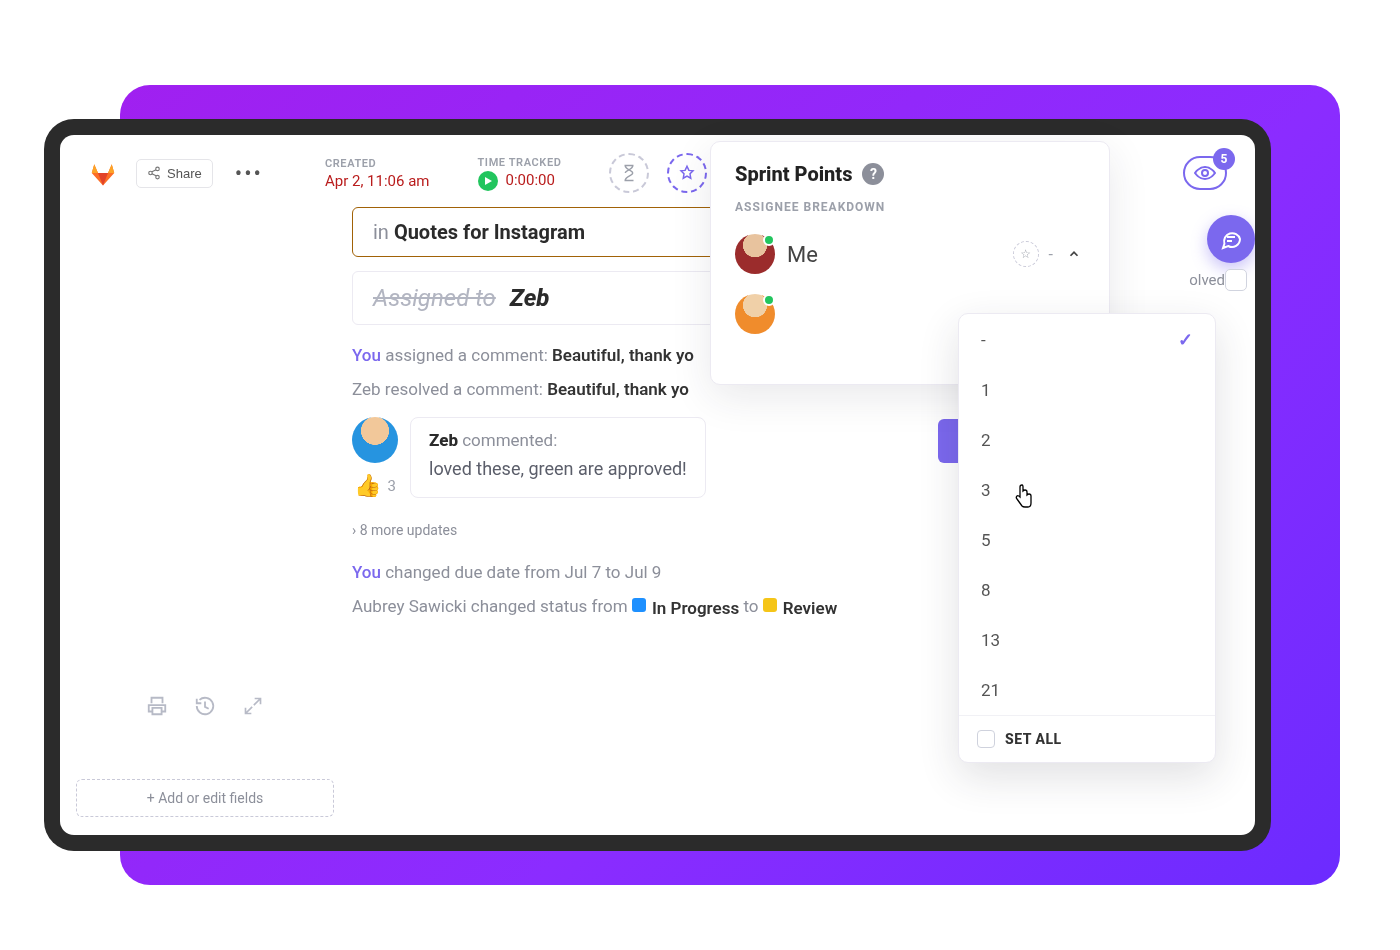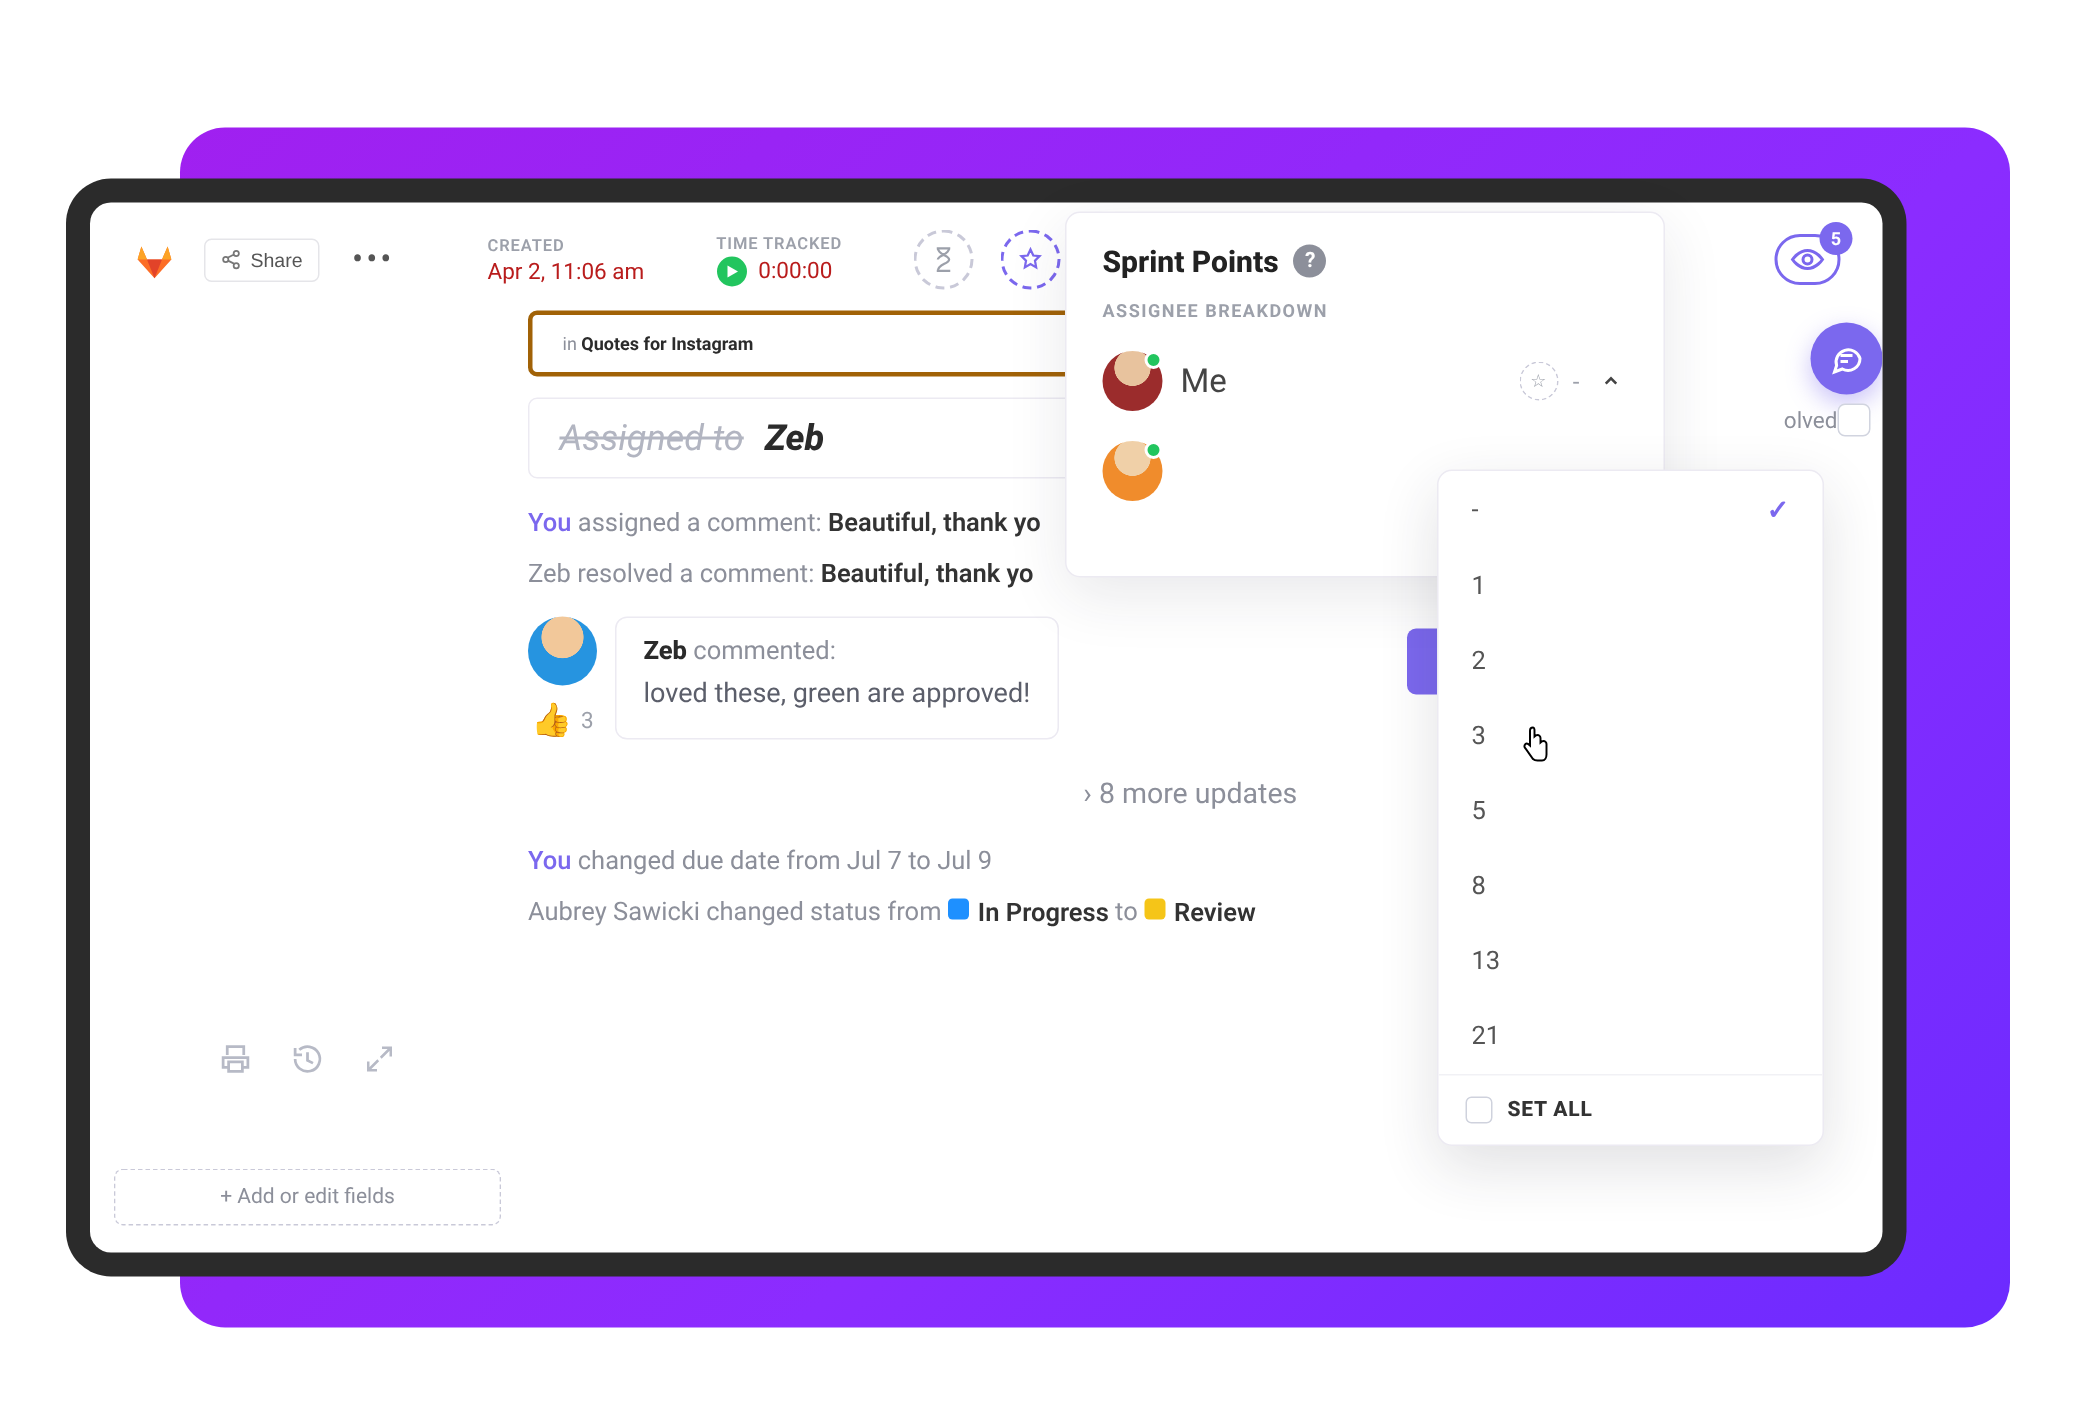--- a/index.html
+++ b/index.html
@@ -114,24 +114,24 @@
     color:#8c8f9a;
     cursor:pointer;
   }
   .main-col {
     flex:1;
     padding: 4px 20px 20px 2px;
     overflow:hidden;
     position:relative;
   }
   .breadcrumb {
-    border:3px solid #a16207;
+    border:1px solid #a16207;
     border-radius:6px;
     padding:12px 20px;
-    font-size:12px;
+    font-size:20px;
     color:#8c8f9a;
     background:#fff;
     margin-bottom:14px;
     width: 520px;
   }
   .breadcrumb b { color:#2b2b2b; font-weight:700; }
   .assigned-block {
     border:1px solid #eceaf2; border-radius:6px;
     padding:12px 20px;
     width: 520px;
@@ -163,23 +163,22 @@
     background:#fff;
     max-width:560px;
   }
   .comment-body .head { font-size:17px; color:#8c8f9a; margin-bottom:8px; }
   .comment-body .head b { color:#2b2b2b; font-weight:800;}
   .comment-body .msg { font-size:18px; color:#5b5e6a; }
   .likes { display:flex; align-items:center; gap:6px; margin-top:10px; margin-left:2px;}
   .thumb { color:#7b68ee; font-size:22px; }
   .like-count { color:#9ca0aa; font-size:15px;}
   .more-updates {
-    font-size:19px; color:#8c8f9a; margin:24px 0;
-    cursor:pointer;
-    text-align:center;
+    font-size:14px; color:#8c8f9a; margin:24px 0;
+    cursor:pointer;
   }
   .status-chip { display:inline-flex; gap:6px; }
   .chip-box { width:14px; height:14px; border-radius:3px; display:inline-block; }
   .resolved-toggle {
     position:absolute;
     top: 66px;
     right: 8px;
     display:flex; align-items:center; gap:0;
     font-size:15px; color:#8c8f9a;
   }

